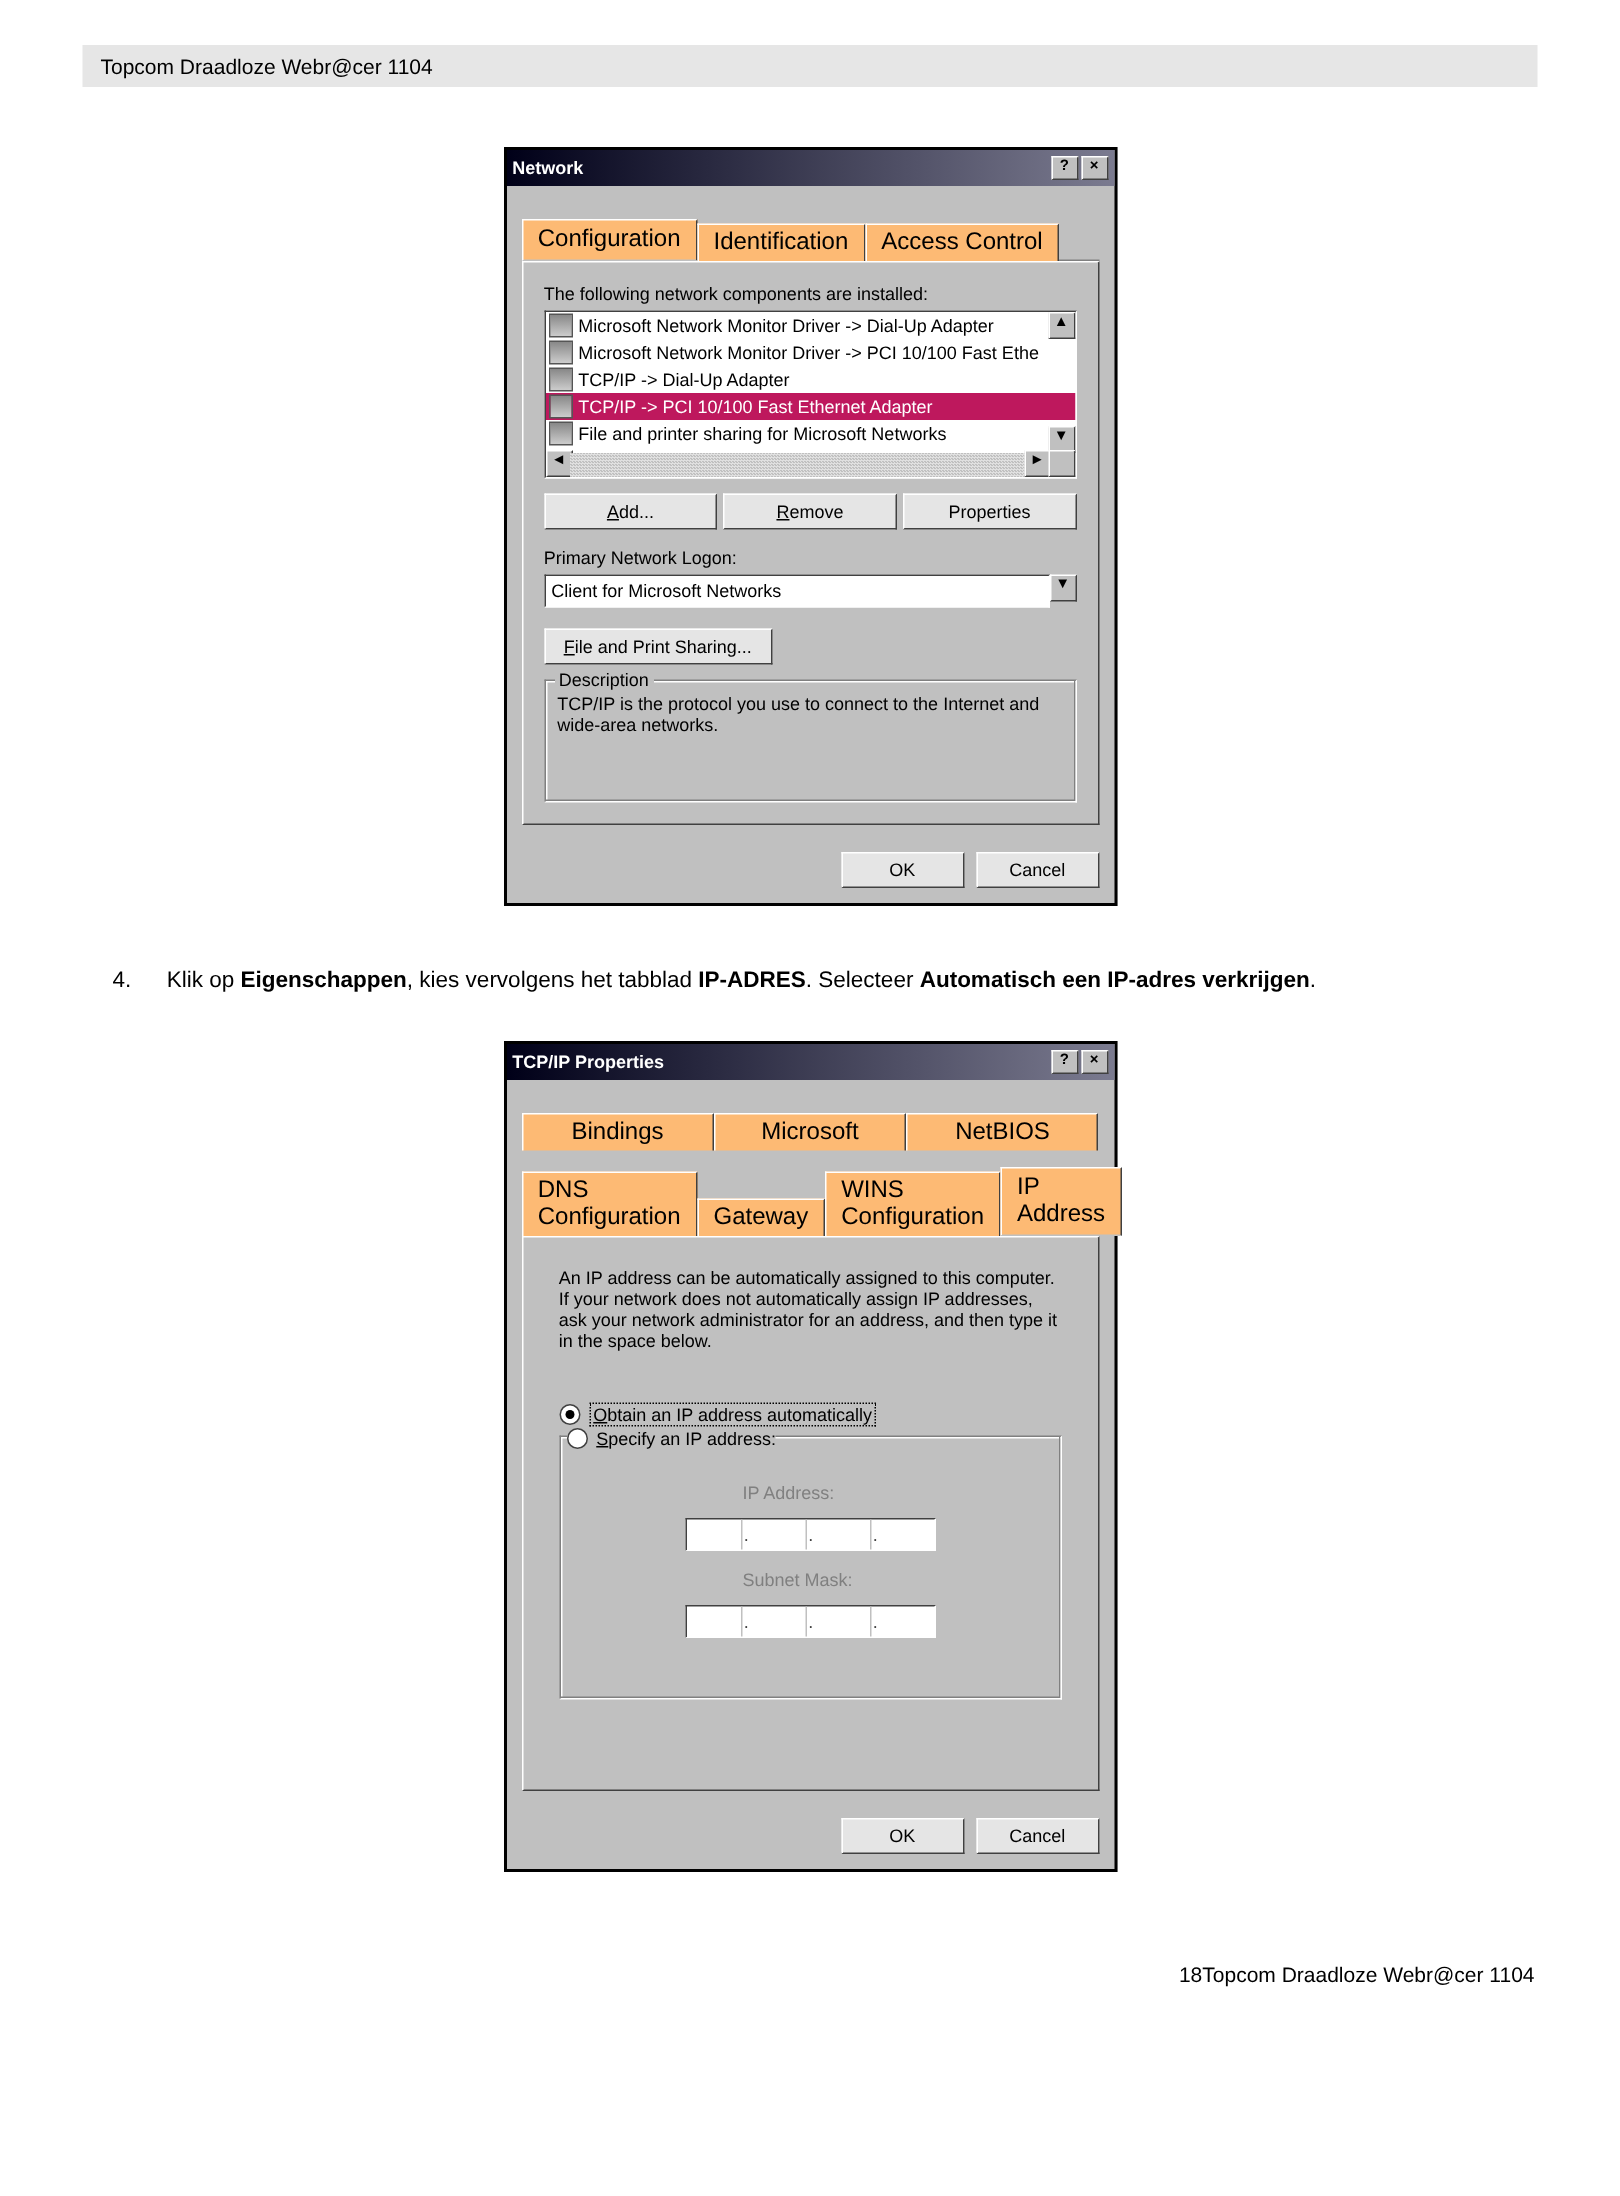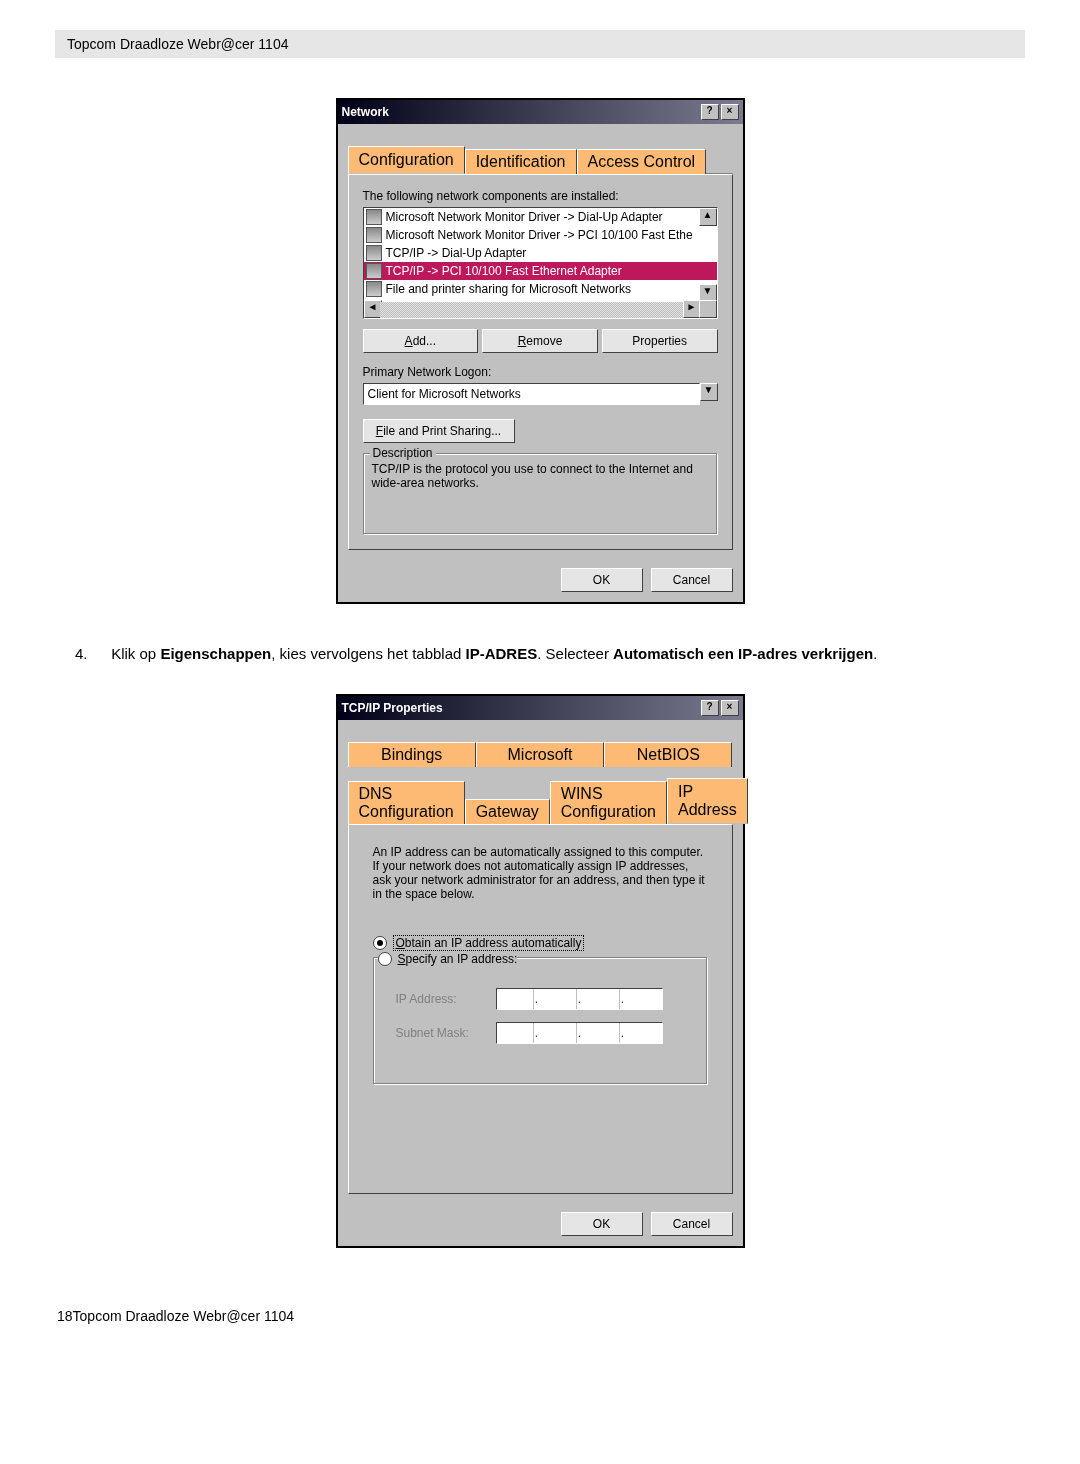--- a/index.html
+++ b/index.html
@@ -237,20 +237,21 @@
   .dotted-focus {
     border: 1px dotted #000;
     padding: 0 2px;
   }
 
   .ip-fields { padding: 10px 14px 20px 14px; }
   .disabled { color: #808080; }
   .ip-row {
     display: flex; align-items: center; gap: 10px;
     margin: 12px 0;
+    flex-direction: column;
   }
   .ip-row .lbl { width: 90px; font-size:12px; }
   .ipbox {
     display: flex;
     border-top: 1px solid #404040;
     border-left: 1px solid #404040;
     border-right: 1px solid #fff;
     border-bottom: 1px solid #fff;
     background:#fff;
     height: 20px;
@@ -267,21 +268,21 @@
   
   .instr {
     margin: 30px 0 30px 20px;
     font-size: 15px;
     line-height: 1.35;
   }
   .instr .num { display:inline-block; width: 32px; }
 
   .footer {
     display: flex;
-    justify-content: flex-start;
+    justify-content: flex-end;
     font-size: 14px;
     margin-top: 60px;
     padding: 0 2px;
   }
 </style>
 </head>
 <body>
 
 <div class="page">
 

